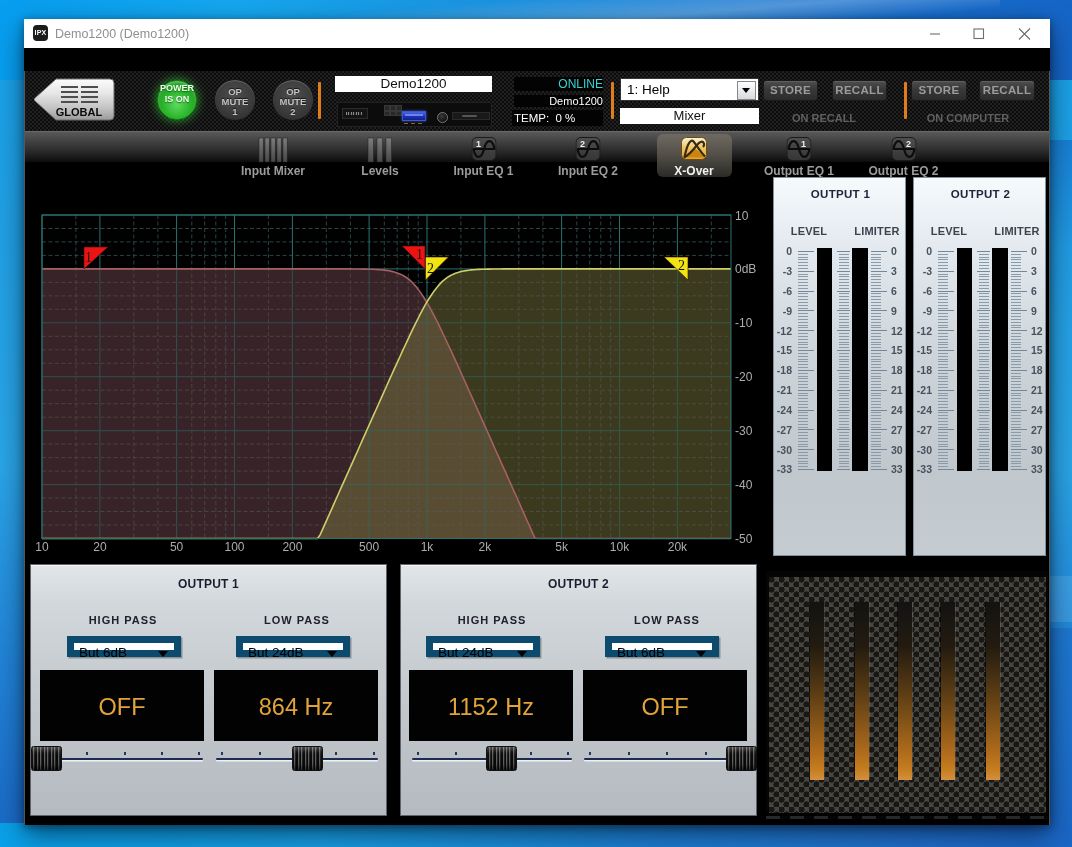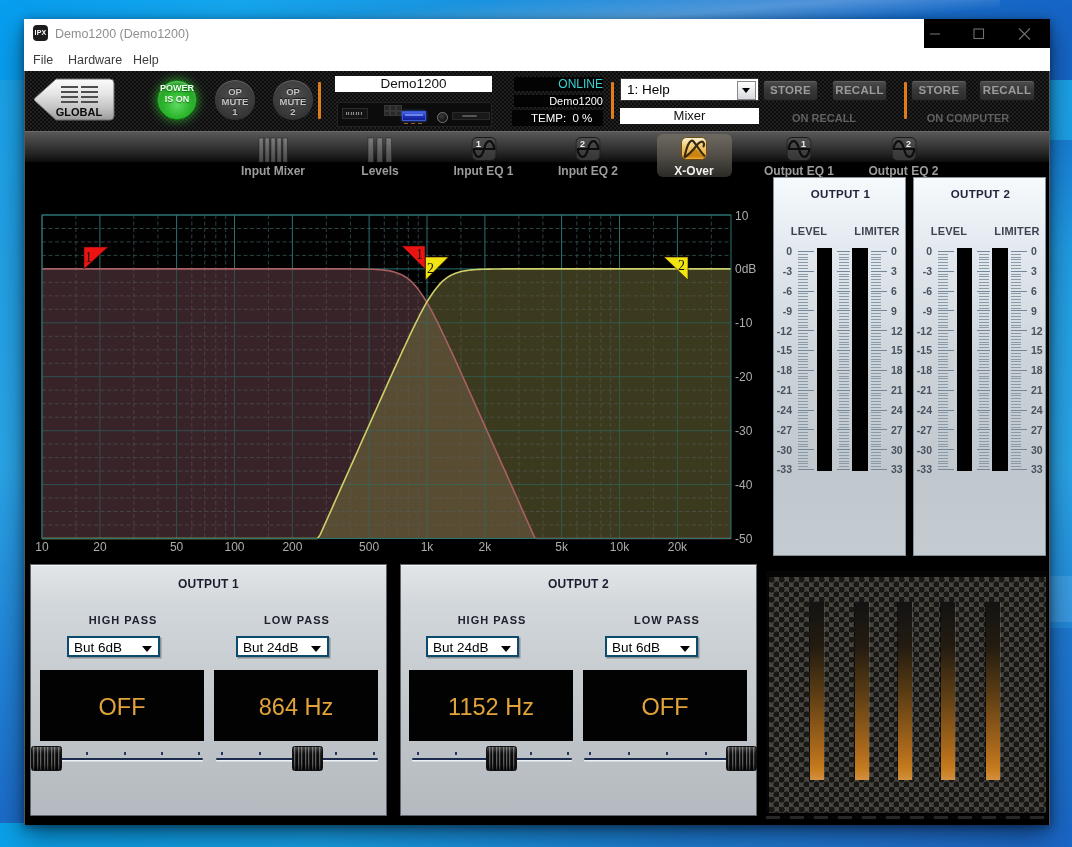--- a/index.html
+++ b/index.html
@@ -10,21 +10,21 @@
 .streak1b{position:absolute;left:300px;top:0;width:700px;height:26px;
   background:linear-gradient(175deg,rgba(255,255,255,0) 20%,rgba(255,255,255,.25) 55%,rgba(255,255,255,0) 80%);}
 .streak2{position:absolute;right:0;top:140px;width:30px;height:180px;
   background:linear-gradient(180deg,rgba(20,100,200,.55),rgba(30,140,225,.2) 60%,rgba(40,160,235,0));}
 .streak3{position:absolute;right:0;top:576px;width:30px;height:46px;background:rgba(150,210,250,.2);}
 .streak4{position:absolute;right:0;top:628px;width:30px;height:200px;background:linear-gradient(180deg,rgba(20,90,190,.35),rgba(25,100,200,.25));}
 .blc{position:absolute;left:0;bottom:0;width:1072px;height:24px;
   background:linear-gradient(90deg,#09a1e9 0%,#17a0e6 30%,#1d7fd4 62%,#2071ce 85%,#1a67c6 100%);}
 .win{position:absolute;left:24px;top:19px;width:1026px;height:806px;background:#000;
   box-shadow:0 10px 26px rgba(0,0,10,.5),0 2px 8px rgba(0,0,10,.4);}
-.titlebar{position:absolute;left:0;top:0;width:900px;height:29px;background:#fff;}
+.titlebar{position:absolute;left:0;top:0;width:1026px;height:29px;background:#fff;}
 .appico{position:absolute;left:9px;top:6px;width:15px;height:16px;background:#1c1c1c;border-radius:4px;
   color:#fff;font-size:7px;font-weight:bold;text-align:center;line-height:16px;letter-spacing:.2px}
 .title{position:absolute;left:31px;top:8px;font-size:12.5px;color:#8f8f8f}
 .menubar{position:absolute;left:0;top:29px;width:1026px;height:23px;background:#fff;font-size:12.5px;color:#3c3c3c}
 .menubar span{position:absolute;top:4.5px}
 .toolbar{position:absolute;left:0;top:52px;width:1026px;height:60px;background-color:#0c0c0c;
   background-image:linear-gradient(45deg,#212121 25%,transparent 25%,transparent 75%,#212121 75%),
   linear-gradient(45deg,#212121 25%,transparent 25%,transparent 75%,#212121 75%);
   background-position:0 0,2px 2px;background-size:4px 4px;}
 .osep{position:absolute;width:3px;background:#df7d1c;border-radius:1px}
@@ -55,21 +55,21 @@
 .mlab{position:absolute;top:47px;font-size:11px;font-weight:bold;color:#3c4450;transform:translateX(-50%);letter-spacing:.2px}
 .mbar{position:absolute;width:15.5px;background:#000}
 .mtickmin{position:absolute;background:repeating-linear-gradient(180deg,#8b9aa7 0 1px,rgba(0,0,0,0) 1px 2.8329px)}
 .mtickmaj{position:absolute;background:repeating-linear-gradient(180deg,#76879a 0 1px,rgba(0,0,0,0) 1px 19.83px)}
 .mnum{position:absolute;font-size:10.5px;font-weight:bold;color:#47525e;line-height:10px}
 .bpanel{position:absolute;top:545px;width:357px;height:252px;
   background:linear-gradient(180deg,#e2e6e9 0%,#d2d7db 16%,#c2c8cc 55%,#b4babf 100%);
   border:1px solid #5f646a;box-sizing:border-box;box-shadow:inset 0 1px 0 #f4f6f8}
 .btitle{position:absolute;top:12px;width:100%;text-align:center;font-size:12px;font-weight:bold;color:#1d1d30;letter-spacing:.2px}
 .hplab{position:absolute;top:50px;transform:translateX(-50%);font-size:11px;font-weight:bold;color:#20202c;letter-spacing:1px;white-space:nowrap}
-.dd{position:absolute;top:617px;width:93px;height:21px;background:#fff;border:2px solid #0c4a6e;box-sizing:border-box;
+.dd{position:absolute;top:617px;width:114px;height:21px;background:#fff;border:7px solid #0c4a6e;box-sizing:border-box;
   box-shadow:1.5px 1.5px 0 rgba(90,94,100,.55);font-size:13.5px;color:#000}
 .dd .tx{position:absolute;left:5px;top:2px}
 .dd .ar{position:absolute;right:5px;top:1px;width:12px;height:17px}
 .dd .ar:after{content:"";position:absolute;left:0.5px;top:7px;border:5.5px solid transparent;border-top:6px solid #000}
 .disp{position:absolute;top:651px;width:164px;height:71px;background:#020202;color:#e2a33a;
   text-align:center;font-size:23.5px;line-height:75px;letter-spacing:0px}
 .strack{position:absolute;top:738.5px;height:2.5px;background:#1d2c4e;border-radius:2px;box-shadow:0 1.5px 0 rgba(250,252,255,.8)}
 .sdot{position:absolute;top:733px;width:2px;height:3px;background:#26365a}
 .shandle{position:absolute;top:727px;width:29px;height:23px;border-radius:2.5px;border:1px solid #111;
   background:repeating-linear-gradient(90deg,#0a0a0a 0 1.5px,#606060 1.5px 2.5px,#232323 2.5px 3.5px);
@@ -92,24 +92,20 @@
 <div class="blc"></div>
 <div class="win">
 <div class="titlebar">
       <div class="appico">IPX</div>
       <div class="title">Demo1200 (Demo1200)</div>
       <svg style="position:absolute;left:896px;top:0" width="150" height="29">
         <path d="M10 15 H20" stroke="#6e6e6e" stroke-width="1.1" fill="none"></path>
         <rect x="54" y="10" width="9.5" height="9.5" stroke="#6e6e6e" stroke-width="1.1" fill="none"></rect>
         <path d="M99 9.5 L110 20.5 M110 9.5 L99 20.5" stroke="#6e6e6e" stroke-width="1.1"></path>
       </svg>
-    </div><div class="menubar">
-      <span style="left:9px">File</span>
-      <span style="left:44px">Hardware</span>
-      <span style="left:109px">Help</span>
     </div>
 <div class="toolbar">
       <svg class="gbl" width="81" height="43" viewBox="0 0 81 43">
         <defs>
           <linearGradient id="gg" x1="0" y1="0" x2="0" y2="1">
             <stop offset="0" stop-color="#fcfcfc"></stop>
             <stop offset="0.35" stop-color="#e6e6e6"></stop>
             <stop offset="0.7" stop-color="#c4c4c4"></stop>
             <stop offset="1" stop-color="#9b9b9b"></stop>
           </linearGradient>
@@ -142,21 +138,21 @@
           <div style="position:absolute;left:2px;top:2px;width:18px;height:2px;background:rgba(160,190,255,.55)"></div>
         </div>
         <div style="position:absolute;left:66px;top:19.5px;width:20px;height:1px;background:repeating-linear-gradient(90deg,#a55f18 0 4px,transparent 4px 7px)"></div>
         <div style="position:absolute;left:99px;top:9px;width:9px;height:9px;border-radius:50%;background:radial-gradient(circle at 40% 35%,#3a3a3a,#101010 75%);border:1px solid #7a7a7a"></div>
         <div style="position:absolute;left:114px;top:8.5px;width:38px;height:8px;background:#191919;border:1px solid #2a2a2a;box-sizing:border-box">
           <div style="position:absolute;left:9px;top:2px;width:15px;height:2.5px;background:#555;border-radius:2px"></div>
         </div>
       </div>
       <div class="blackbox" style="left:490px;top:6px;width:89px;height:14px;font-size:12px;line-height:14px;color:#3ad2d2">ONLINE</div>
       <div class="blackbox" style="left:490px;top:24px;width:89px;height:12px;font-size:11px;line-height:12px">Demo1200</div>
-      <div class="blackbox" style="left:488px;top:39px;width:91px;height:16px;font-size:11.5px;line-height:16px;text-align:left"><span style="margin-left:19px">TEMP:&nbsp;&nbsp;0 %</span></div>
+      <div class="blackbox" style="left:488px;top:39px;width:91px;height:16px;font-size:11.5px;line-height:16px;text-align:left"><span style="margin-left:2px">TEMP:&nbsp;&nbsp;0 %</span></div>
       <div style="position:absolute;left:596px;top:7px;width:139px;height:23px;background:#fff;border:1px solid #333;box-sizing:border-box">
         <span style="position:absolute;left:6px;top:3px;font-size:13.5px;color:#000">1: Help</span>
         <span style="position:absolute;right:2px;top:2px;width:17px;height:17px;background:linear-gradient(180deg,#fff,#d8dadd);border:1px solid #888">
           <span style="position:absolute;left:3.5px;top:6px;border:4px solid transparent;border-top:5px solid #000"></span>
         </span>
       </div>
       <div class="tfield" style="left:596px;top:37px;width:139px;height:16px;font-size:13px;line-height:16px">Mixer</div>
       <div class="sr" style="left:739px;top:9px">STORE</div>
       <div class="sr" style="left:808px;top:9px">RECALL</div>
       <div class="srl" style="left:800px;top:41px">ON RECALL</div>

